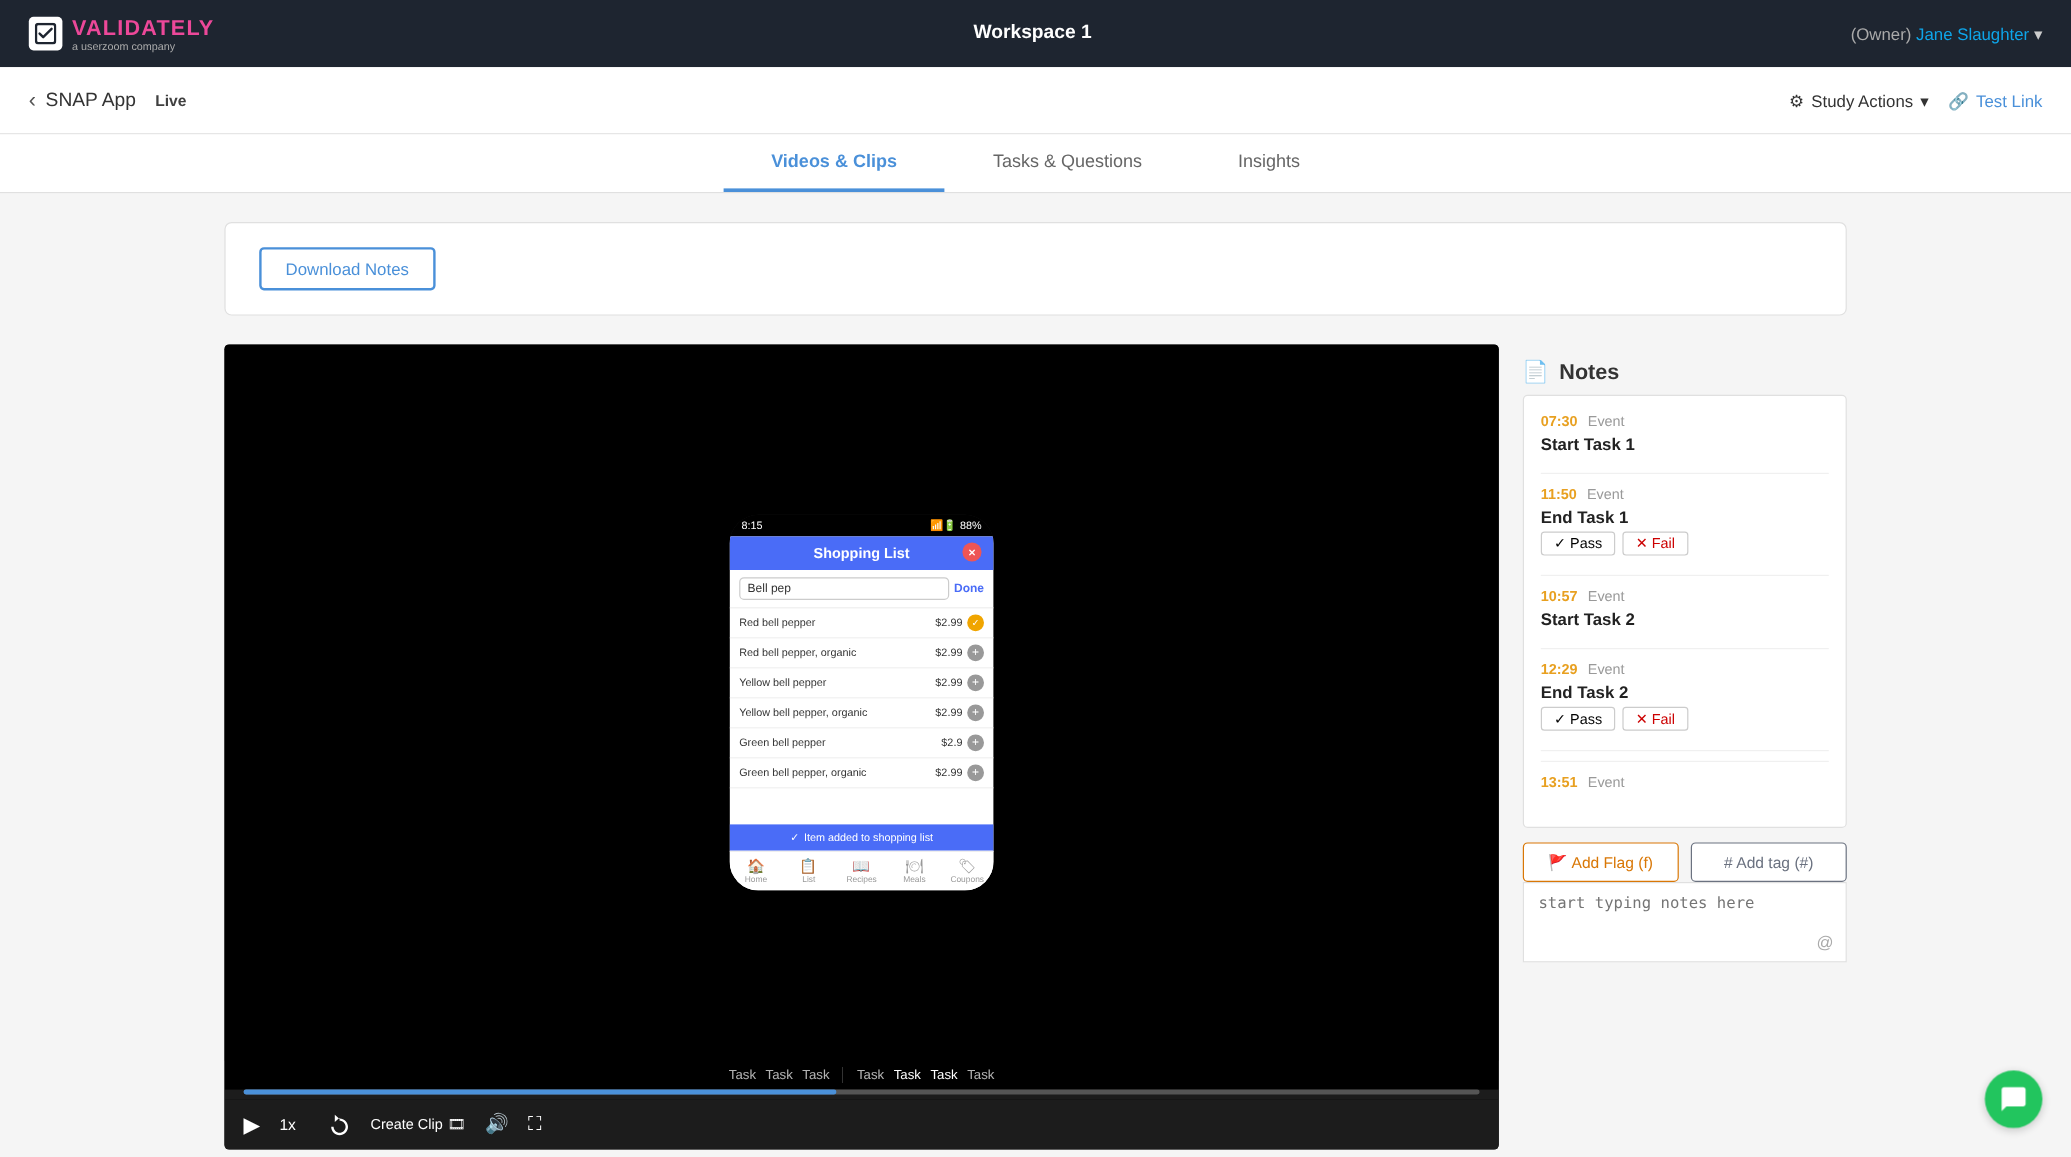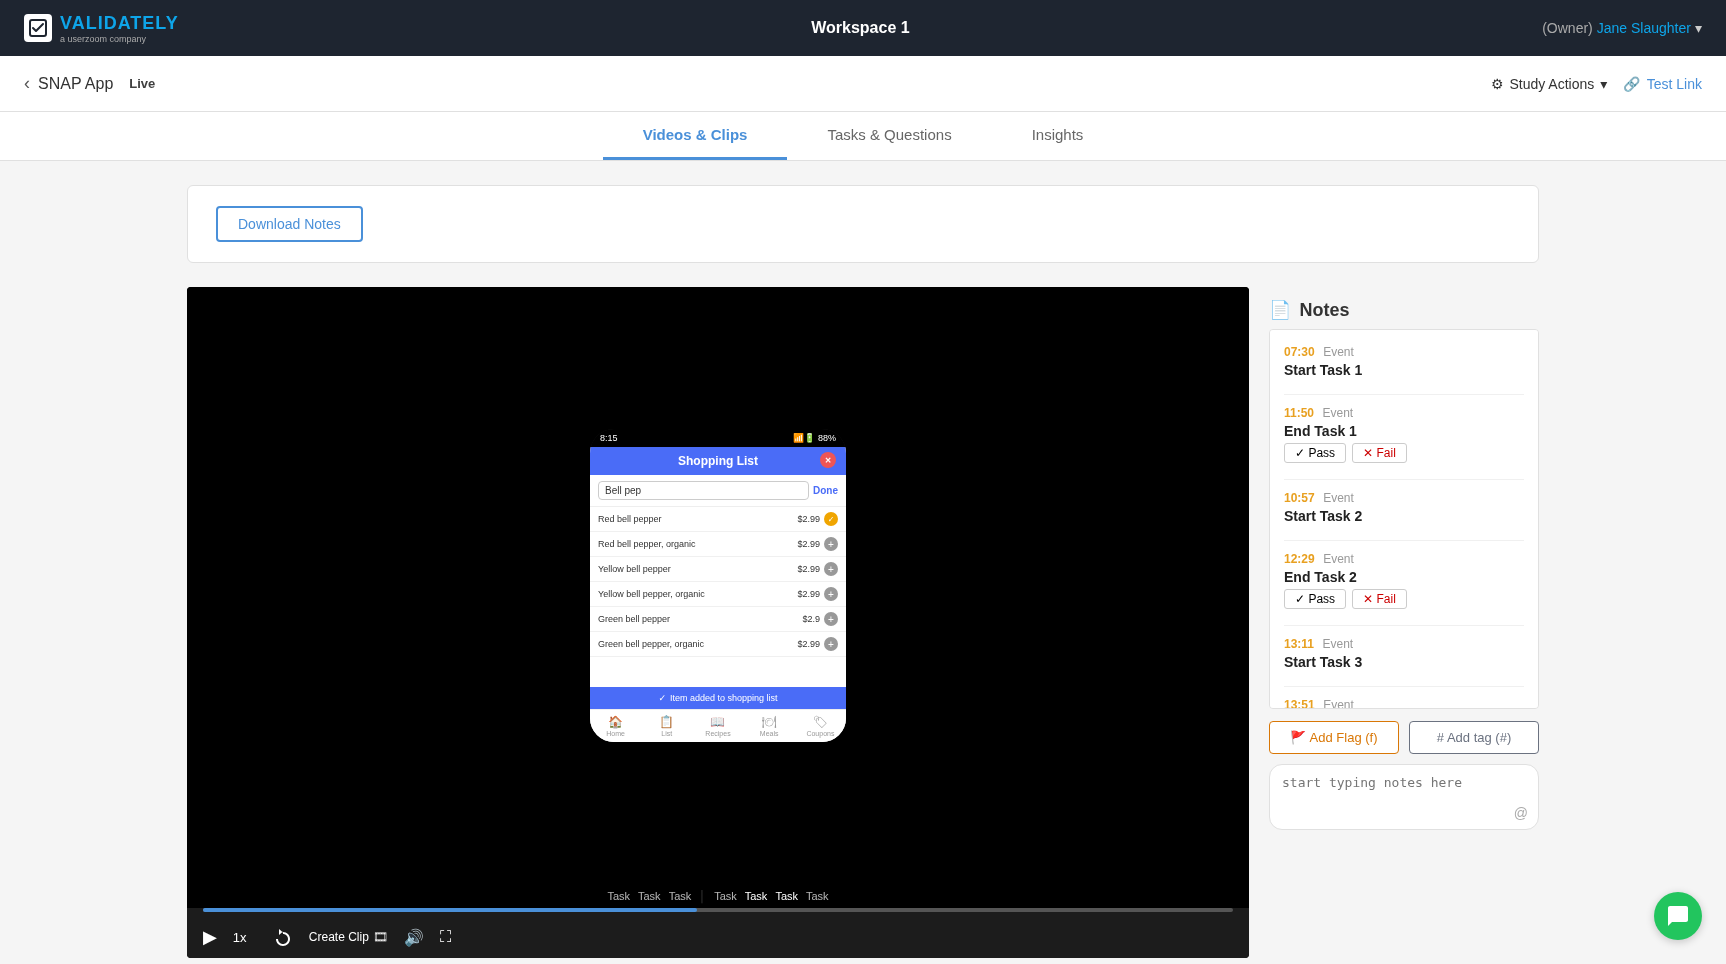--- a/index.html
+++ b/index.html
@@ -10,21 +10,21 @@
       background: #1e2530;
       color: white;
       display: flex;
       align-items: center;
       justify-content: space-between;
       padding: 0 24px;
       height: 56px;
     }
     .logo-area { display: flex; align-items: center; gap: 8px; }
     .logo-icon { width: 28px; height: 28px; background: white; border-radius: 4px; display: flex; align-items: center; justify-content: center; }
-    .logo-text { font-size: 18px; font-weight: 700; color: #0ea5e9; letter-spacing: 1px; }
+    .logo-text { font-size: 18px; font-weight: 700; color: #ec4899; letter-spacing: 1px; }
     .logo-sub { font-size: 9px; color: #aaa; display: block; }
     .nav-user { font-size: 14px; color: #ccc; display: flex; align-items: center; gap: 4px; }
     .nav-user span.owner-label { color: #aaa; }
     .nav-user span.user-name { color: #0ea5e9; font-weight: 500; }
 
     
     .secondary-header {
       background: white;
       border-bottom: 1px solid #e0e0e0;
       padding: 0 24px;
@@ -120,21 +120,21 @@
     .video-screen {
       background: #000;
       width: 100%;
       aspect-ratio: 16/9;
       position: relative;
       display: flex;
       align-items: center;
       justify-content: center;
     }
     .phone-mockup {
-      width: 256px;
+      width: 220px;
       background: #1a1a1a;
       border-radius: 24px;
       overflow: hidden;
       position: relative;
       margin: 20px auto;
     }
     .phone-status-bar {
       background: #000;
       color: white;
       font-size: 9px;
@@ -372,24 +372,24 @@
       background: white;
       padding: 8px 0;
       border-radius: 4px;
       font-size: 13px;
       cursor: pointer;
       display: flex; align-items: center; justify-content: center; gap: 6px;
     }
 
     
     .notes-input-area {
-      margin-top: 10px;
+      margin-top: 0;
       background: white;
       border: 1px solid #e0e0e0;
-      border-radius: 13px;
+      border-radius: 0;
       padding: 10px 12px;
       position: relative;
     }
     .notes-textarea {
       width: 100%;
       border: none;
       outline: none;
       font-size: 13px;
       color: #aaa;
       resize: none;
@@ -652,27 +652,20 @@
             <span class="note-event-label">Event</span>
           </div>
           <div class="note-title">End Task 2</div>
           <div class="note-actions">
             <button class="note-pass-btn">✓ Pass</button>
             <button class="note-fail-btn">✕ Fail</button>
           </div>
         </div>
         <hr class="note-divider">
 
-        <div class="note-item">
-          <div>
-            <span class="note-timestamp">13:11</span>
-            <span class="note-event-label">Event</span>
-          </div>
-          <div class="note-title">Start Task 3</div>
-        </div>
         <hr class="note-divider">
 
         <div class="note-item">
           <div>
             <span class="note-timestamp">13:51</span>
             <span class="note-event-label">Event</span>
           </div>
 
         </div>
 

